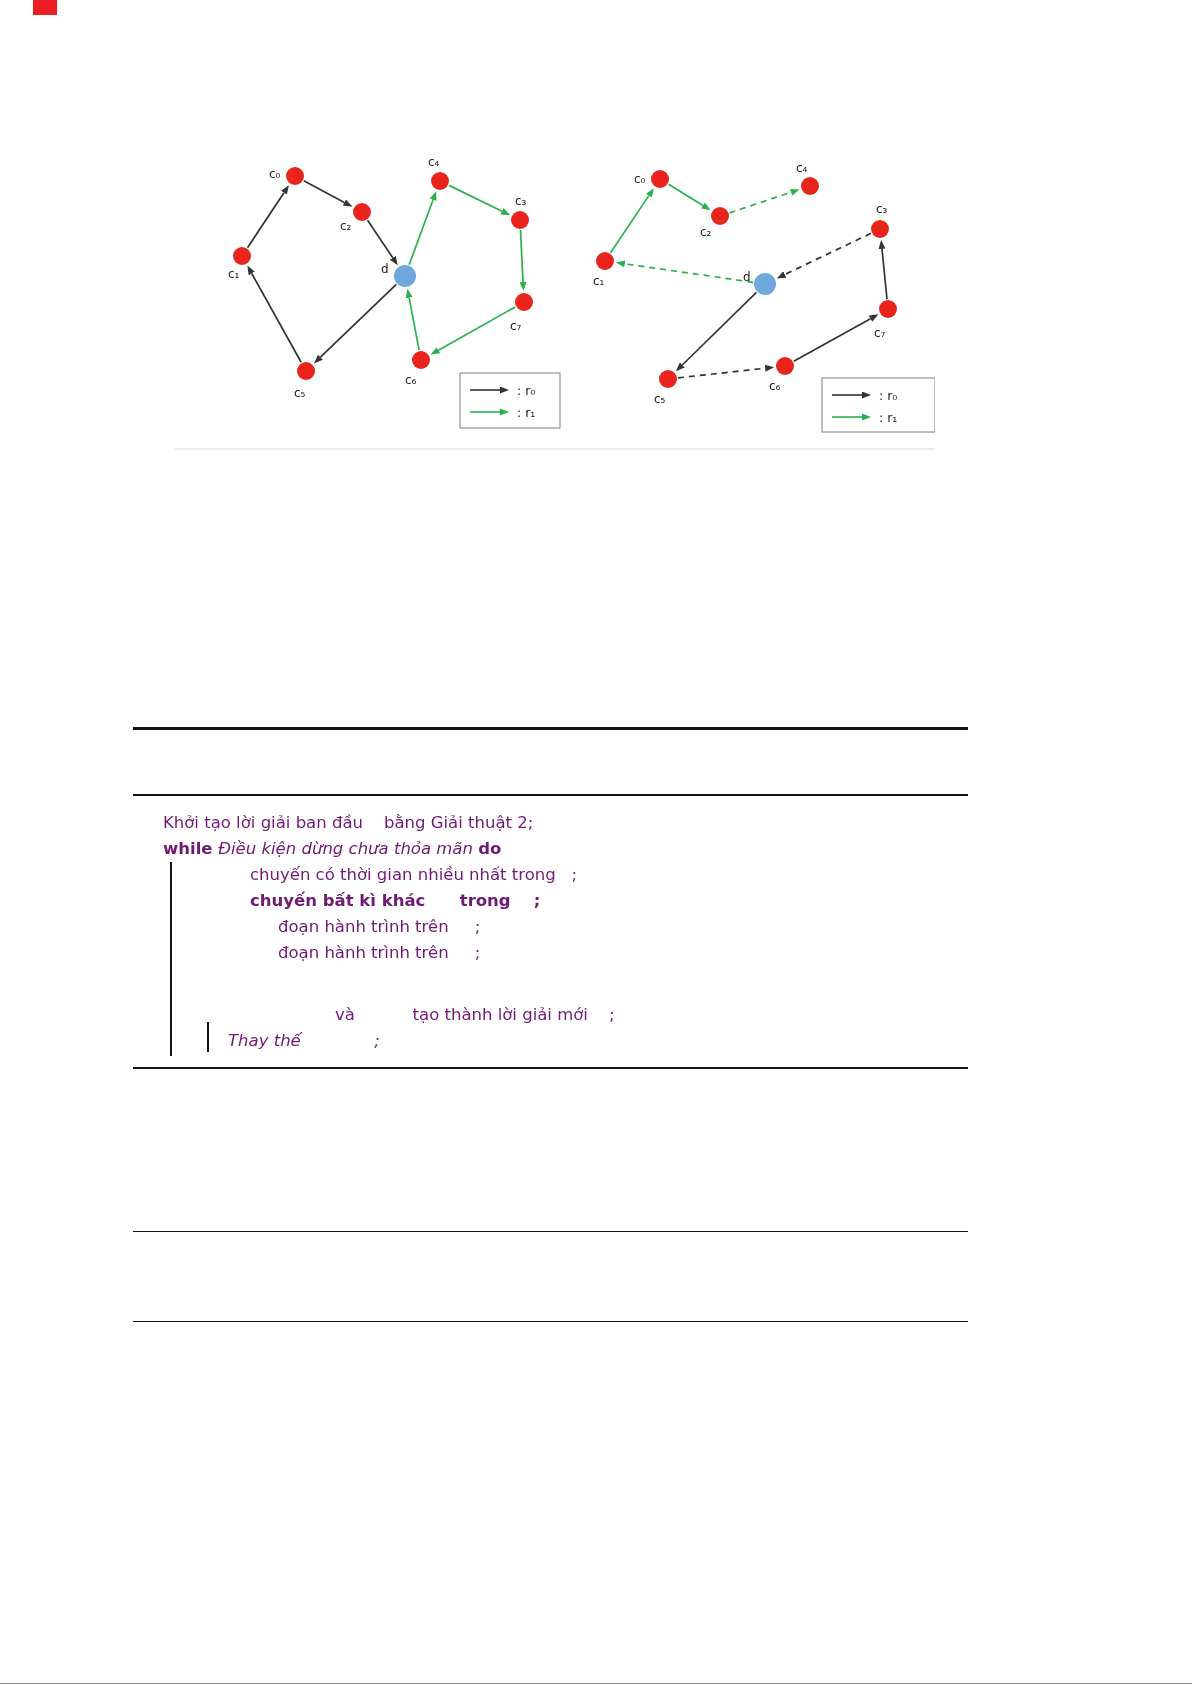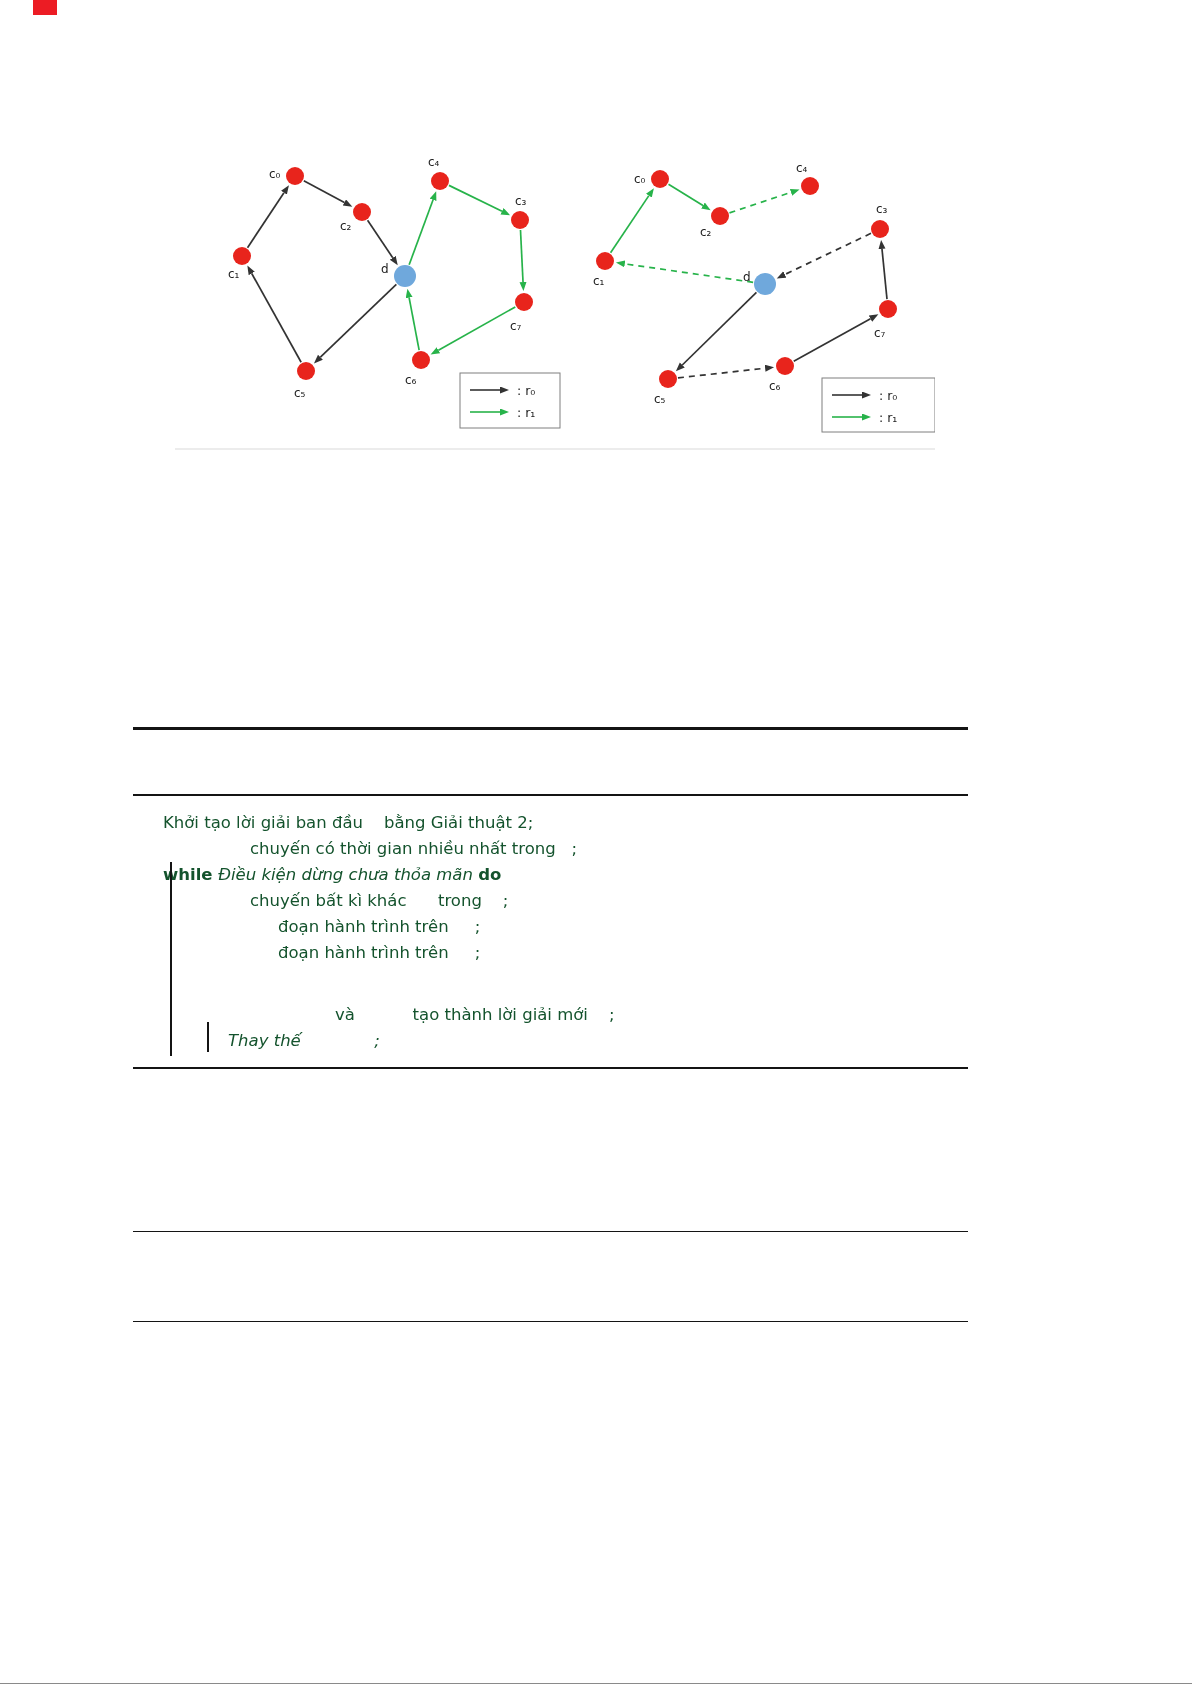--- a/index.html
+++ b/index.html
@@ -25,21 +25,21 @@
   .figure-wrap svg{display:block;}
   .algorithm-body{
     position:absolute;
     left:133px; top:810px;
     width:840px;
   }
   .algo-line{
     white-space:pre;
     font-size:16.5px;
     line-height:26px;
-    color:#14532d;
+    color:#701a75;
   }
   .algo-line .b{font-weight:bold;}
   .algo-line .i{font-style:italic;}
   .vrule{
     position:absolute;
     width:1.5px;
     background:#141414;
   }
   .vrule-while{left:37px; top:52px; height:194px;}
   .vrule-if{left:74px; top:212px; height:30px;}
@@ -151,23 +151,23 @@
       </svg>
   </div>
 
   <div class="hr hr1"></div>
   <div class="hr hr2"></div>
 
   <div class="algorithm-body">
     <div class="vrule vrule-while"></div>
     <div class="vrule vrule-if"></div>
   <div class="algo-line" style="padding-left: 30px;"><span>Khởi tạo lời giải ban đầu    bằng Giải thuật 2;</span></div>
+      <div class="algo-line" style="padding-left: 30px;"><span class="b">while </span><span class="i">Điều kiện dừng chưa thỏa mãn </span><span class="b">do</span></div>
       <div class="algo-line" style="padding-left: 117px;"><span>chuyến có thời gian nhiều nhất trong   ;</span></div>
-      <div class="algo-line" style="padding-left: 30px;"><span class="b">while </span><span class="i">Điều kiện dừng chưa thỏa mãn </span><span class="b">do</span></div>
-      <div class="algo-line" style="padding-left: 117px;"><span>chuyến bất kì khác      trong    ;</span></div>
+      <div class="algo-line" style="padding-left: 117px; font-weight: bold;"><span>chuyến bất kì khác      trong    ;</span></div>
       <div class="algo-line" style="padding-left: 145px;"><span>đoạn hành trình trên     ;</span></div>
       <div class="algo-line" style="padding-left: 145px;"><span>đoạn hành trình trên     ;</span></div>
       <div class="algo-line" style="padding-left: 202px; margin-top: 36px;"><span>và           tạo thành lời giải mới    ;</span></div>
       <div class="algo-line" style="padding-left: 95px; font-style: italic;"><span>Thay thế              ;</span></div>
     </div>
 
   <div class="hr hr3"></div>
   <div class="hr hr4"></div>
   <div class="hr hr5"></div>
 

